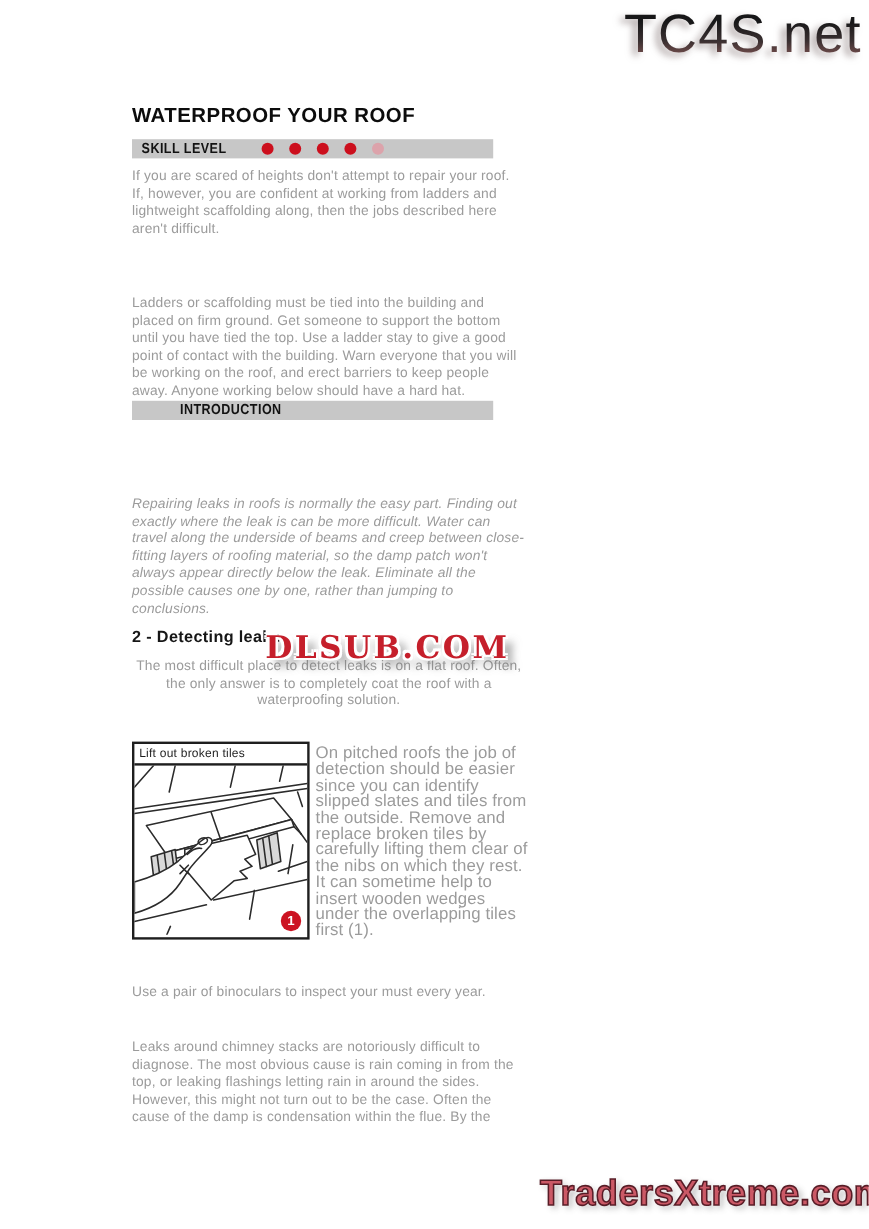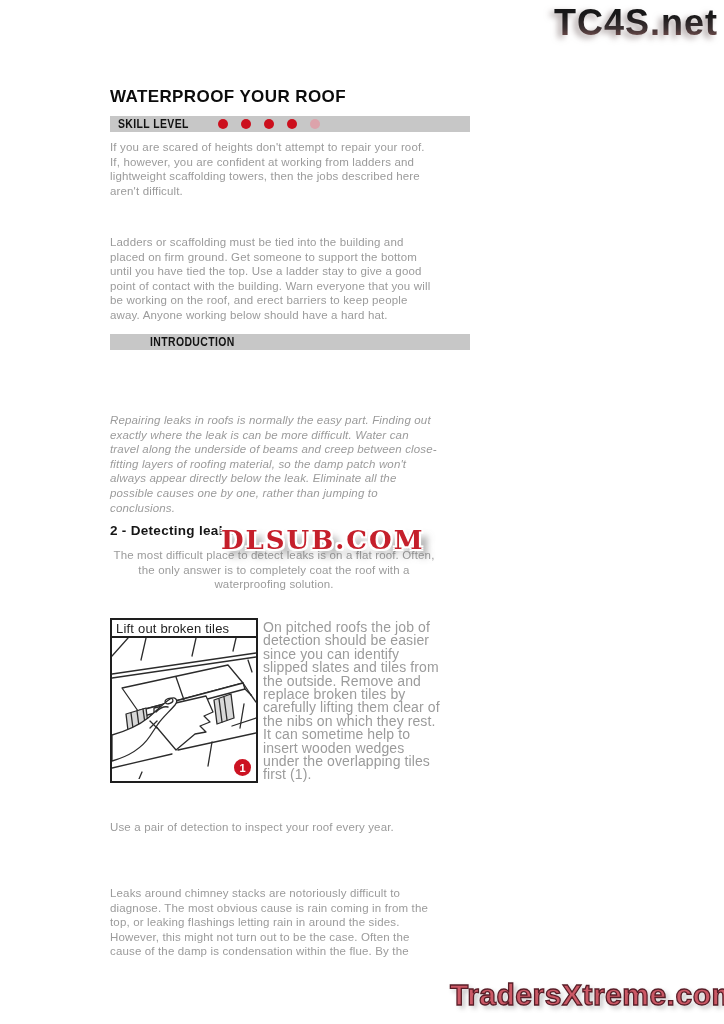--- a/index.html
+++ b/index.html
@@ -4,21 +4,21 @@
 <style>
   html,body { margin:0; padding:0; background:#fff; }
   .page {
     position:relative; width:724px; height:1024px; background:#ffffff;
     font-family:"Liberation Sans", sans-serif; overflow:hidden;
   }
 
   
   .wm-top {
     position:absolute; top:2px; right:6px;
-    font-size:36px; font-weight:bold; letter-spacing:1px;
+    font-size:45px; font-weight:normal; letter-spacing:1px;
     color:#2d2528;
     filter:drop-shadow(-4px 3px 3px rgba(150,138,138,0.8));
     z-index:6;
   }
   @supports (-webkit-background-clip: text) {
     .wm-top {
       background:linear-gradient(180deg,#171718 30%,#3a3031 62%,#8c5a58 95%);
       -webkit-background-clip:text; background-clip:text; color:transparent;
     }
   }
@@ -46,21 +46,21 @@
     font-size:17px; font-weight:bold; color:#0c0c0c; letter-spacing:0.4px;
     white-space:nowrap;
   }
   .detect-heading {
     position:absolute; left:110px; top:523px; margin:0;
     font-size:13.5px; font-weight:bold; color:#161616; letter-spacing:0.3px;
   }
 
   
   .bar {
-    position:absolute; left:110px; width:360px; height:16px;
+    position:absolute; left:110px; width:301px; height:16px;
     background:#c7c7c7; display:flex; align-items:center;
     padding-left:8px; box-sizing:border-box;
   }
   .bar-label {
     font-size:11px; font-weight:bold; color:#121212; letter-spacing:0.4px;
     transform:scale(0.95,1.1); transform-origin:left center; white-space:nowrap;
   }
   .bar.skill  { top:116px; }
   .bar.safety { top:213px; }
   .bar.intro  { top:334px;padding-left:40px; }
@@ -69,40 +69,40 @@
   .dot { width:10px; height:10px; border-radius:50%; }
   .dot.filled { background:#cc0f1d; }
   .dot.pale   { background:#dca3ab; }
 
   
   .body-text {
     position:absolute; left:110px; width:328px; margin:0;
     font-size:11.5px; line-height:14.6px; color:#9b9b9b; letter-spacing:0.15px;
   }
   #p1 { top:140px; }
-  #p2 { top:235px; }
+  #p2 { top:246px; }
   #p3 { top:356px; }
   #p4 { top:413px;font-style:italic; }
   #p5 { top:548px;text-align:center; }
   #p6 { top:820px; }
-  #p7 { top:866px; width:334px;margin-top:20px; }
+  #p7 { top:866px; width:334px; }
 
   .side-text {
     position:absolute; left:263px; top:621px; width:178px; margin:0;
     font-size:14px; line-height:13.4px; color:#9b9b9b; letter-spacing:0.1px;
   }
 
   
   .figure {
     position:absolute; left:110px; top:618px; width:148px; height:165px;
     border:2px solid #1e1e1e; box-sizing:border-box; background:#fff;
   }
   .fig-caption {
     height:18px; line-height:17px; border-bottom:2px solid #1e1e1e;
-    font-size:13px; color:#1e1e1e; padding-left:4px; letter-spacing:0.2px;
+    font-size:10px; color:#1e1e1e; padding-left:4px; letter-spacing:0.2px;
     box-sizing:border-box;
   }
   .fig-svg { display:block; width:144px; height:141px; }
   .fig-badge {
     position:absolute; right:5px; bottom:5px; width:17px; height:17px;
     border-radius:50%; background:#cc1322; color:#fff;
     font-size:11px; font-weight:bold;
     display:flex; align-items:center; justify-content:center;
   }
 </style>
@@ -119,21 +119,21 @@
     <span class="bar-label">SKILL LEVEL</span>
     <span class="dots">
         <span class="dot filled"></span>
         <span class="dot filled"></span>
         <span class="dot filled"></span>
         <span class="dot filled"></span>
         <span class="dot pale"></span>
       </span>
   </div>
 
-  <p class="body-text" id="p1">If you are scared of heights don't attempt to repair your roof. If, however, you are confident at working from ladders and lightweight scaffolding towers, then the jobs described here aren't difficult.</p>
+  <p class="body-text" id="p1">If you are scared of heights don't attempt to repair your roof. If, however, you are confident at working from ladders and lightweight scaffolding along, then the jobs described here aren't difficult.</p>
 
 
   <p class="body-text" id="p2">Ladders or scaffolding must be tied into the building and placed on firm ground. Get someone to support the bottom until you have tied the top. Use a ladder stay to give a good point of contact with the building. Warn everyone that you will be working on the roof, and erect barriers to keep people away. Anyone working below should have a hard hat.</p>
 
   <div class="bar intro">
     <span class="bar-label">INTRODUCTION</span>
   </div>
 
   <p class="body-text" id="p4">Repairing leaks in roofs is normally the easy part. Finding out exactly where the leak is can be more difficult. Water can travel along the underside of beams and creep between close-fitting layers of roofing material, so the damp patch won't always appear directly below the leak. Eliminate all the possible causes one by one, rather than jumping to conclusions.</p>
 
@@ -189,18 +189,18 @@
         <path d="M0,130 L60,116"></path>
         <path d="M100,104 L96,128"></path>
         <path d="M30,134 L27,141"></path>
       </g>
     </svg>
     <div class="fig-badge">1</div>
   </div>
 
   <p class="side-text">On pitched roofs the job of detection should be easier since you can identify slipped slates and tiles from the outside. Remove and replace broken tiles by carefully lifting them clear of the nibs on which they rest. It can sometime help to insert wooden wedges under the overlapping tiles first (1).</p>
 
-  <p class="body-text" id="p6">Use a pair of detection to inspect your roof every year.</p>
+  <p class="body-text" id="p6">Use a pair of binoculars to inspect your must every year.</p>
   <p class="body-text" id="p7">Leaks around chimney stacks are notoriously difficult to diagnose. The most obvious cause is rain coming in from the top, or leaking flashings letting rain in around the sides. However, this might not turn out to be the case. Often the cause of the damp is condensation within the flue. By the</p>
 
   <div class="wm-bottom">TradersXtreme.com</div>
 
 </div>
 
 </body></html>

